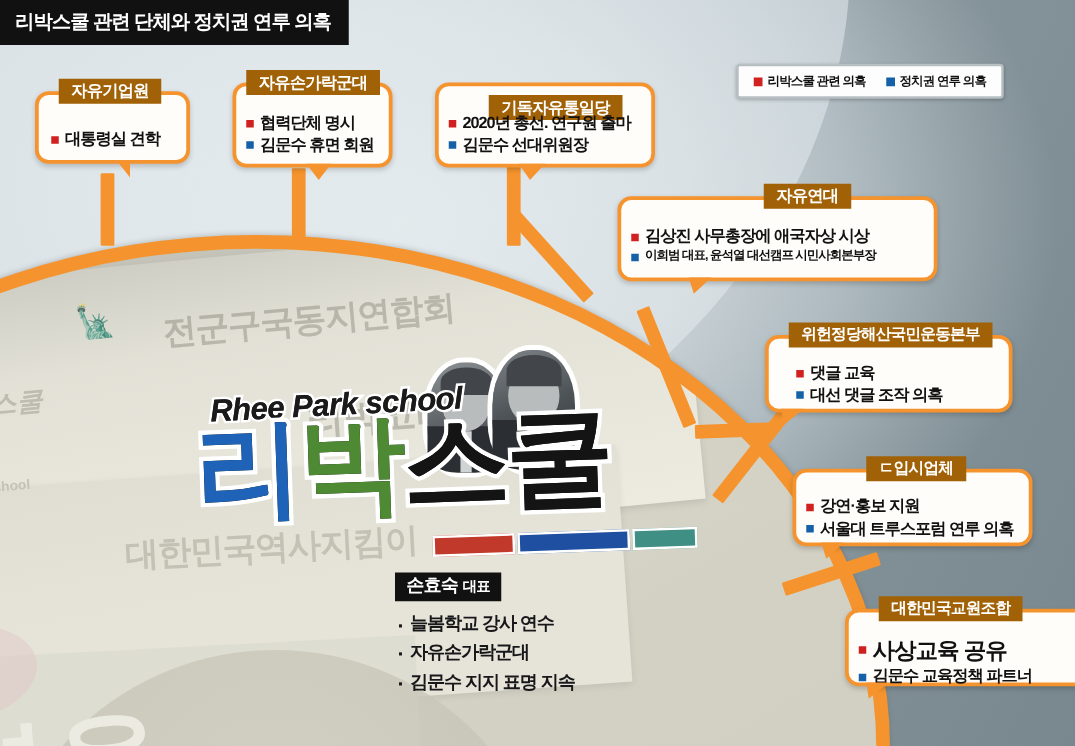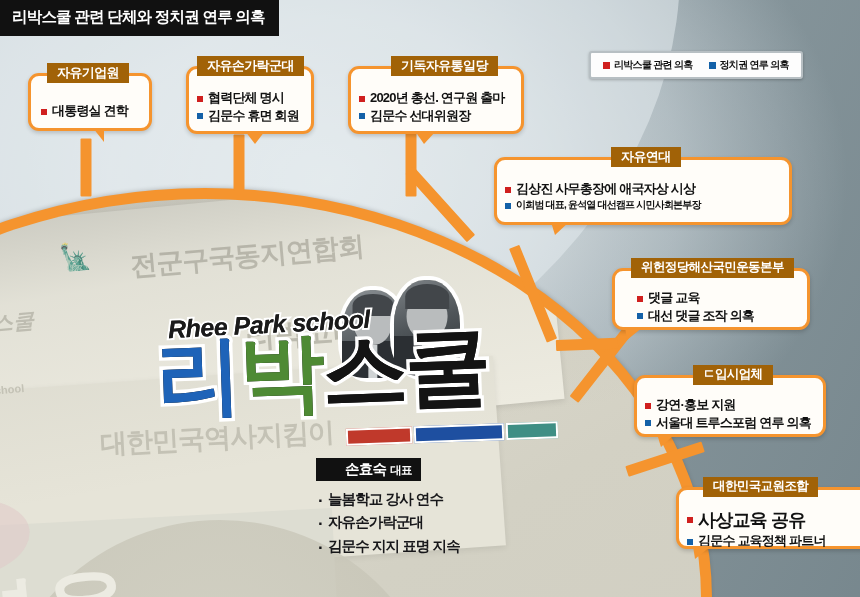--- a/index.html
+++ b/index.html
@@ -211,21 +211,21 @@
       width:100%;height:42%;background:#2b2f33;border-radius:0 0 38% 38%;}
   .p-tie{position:absolute;left:50%;bottom:0;transform:translateX(-50%);
       width:15%;height:38%;background:#cfd3d4;}
 
   
   .son{position:absolute;left:316px;top:458px;}
   .son .title{
     display:inline-block;background:#111;color:#fff;font-weight:bold;
     padding:3px 9px 4px;letter-spacing:-.7px;line-height:1;
   }
-  .son .title .big{font-size:14.5px;margin-left:20px;}
+  .son .title .big{font-size:14.5px;}
   .son .title .sm{font-size:11.5px;}
   .son ul{list-style:none;margin:7px 0 0 2px;padding:0;}
   .son li{
     color:#17171a;font-weight:bold;font-size:14.5px;letter-spacing:-.9px;
     line-height:1.62;padding-left:10px;position:relative;white-space:nowrap;
   }
   .son li::before{content:"·";position:absolute;left:0;top:-.06em;font-size:17px;}
 </style>
 </head>
 <body>
@@ -279,29 +279,29 @@
   <div class="box" style="left:186px;top:66px;width:128px;height:68px;">
     <div class="title" style="left:8px;font-size:13px;">자유손가락군대</div>
     <ul style="margin-top:20px;margin-left:8px;">
       <li class="red" style="font-size:13px;">협력단체 명시</li>
       <li class="blue" style="font-size:13px;">김문수 휴면 회원</li>
     </ul>
     <div class="tail" style="left:56px;bottom:-13px;border-left:10px solid transparent;border-right:10px solid transparent;border-top:13px solid #f5942e;"></div>
   </div>
 
   <div class="box" style="left:348px;top:66px;width:176px;height:68px;">
-    <div class="title" style="left:40px;font-size:13px;">기독자유통일당</div>
+    <div class="title" style="left:40px;font-size:13px;margin-top:20px;">기독자유통일당</div>
     <ul style="margin-top:20px;margin-left:8px;">
       <li class="red" style="font-size:13px;">2020년 총선. 연구원 출마</li>
       <li class="blue" style="font-size:13px;">김문수 선대위원장</li>
     </ul>
     <div class="tail" style="left:64px;bottom:-13px;border-left:9px solid transparent;border-right:12px solid transparent;border-top:13px solid #f5942e;"></div>
   </div>
 
-  <div class="box" style="left:494px;top:157px;width:298px;height:68px;">
+  <div class="box" style="left:494px;top:157px;width:256px;height:68px;">
     <div class="title" style="left:114px;font-size:13px;">자유연대</div>
     <ul style="margin-top:20px;margin-left:8px;">
       <li class="red" style="font-size:13px;">김상진 사무총장에 애국자상 시상</li>
       <li class="blue" style="font-size:10px;">이희범 대표, 윤석열 대선캠프 시민사회본부장</li>
     </ul>
     <div class="tail" style="left:54px;bottom:-13px;border-left:4px solid transparent;border-right:14px solid transparent;border-top:13px solid #f5942e;"></div>
   </div>
 
   <div class="box" style="left:612px;top:268px;width:198px;height:62px;">
     <div class="title" style="left:16px;font-size:12.5px;">위헌정당해산국민운동본부</div>

